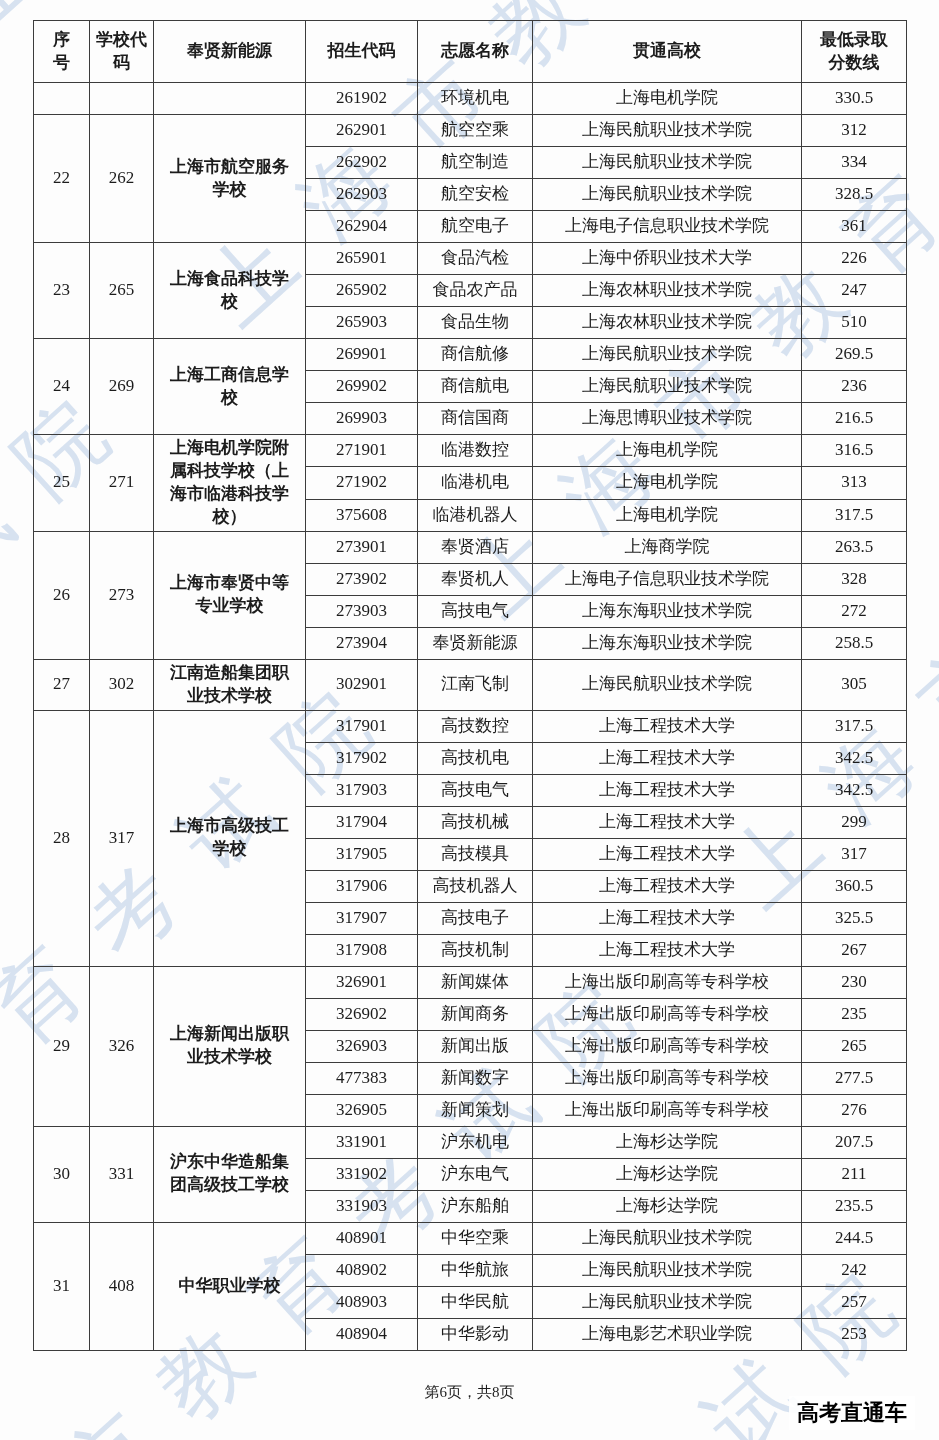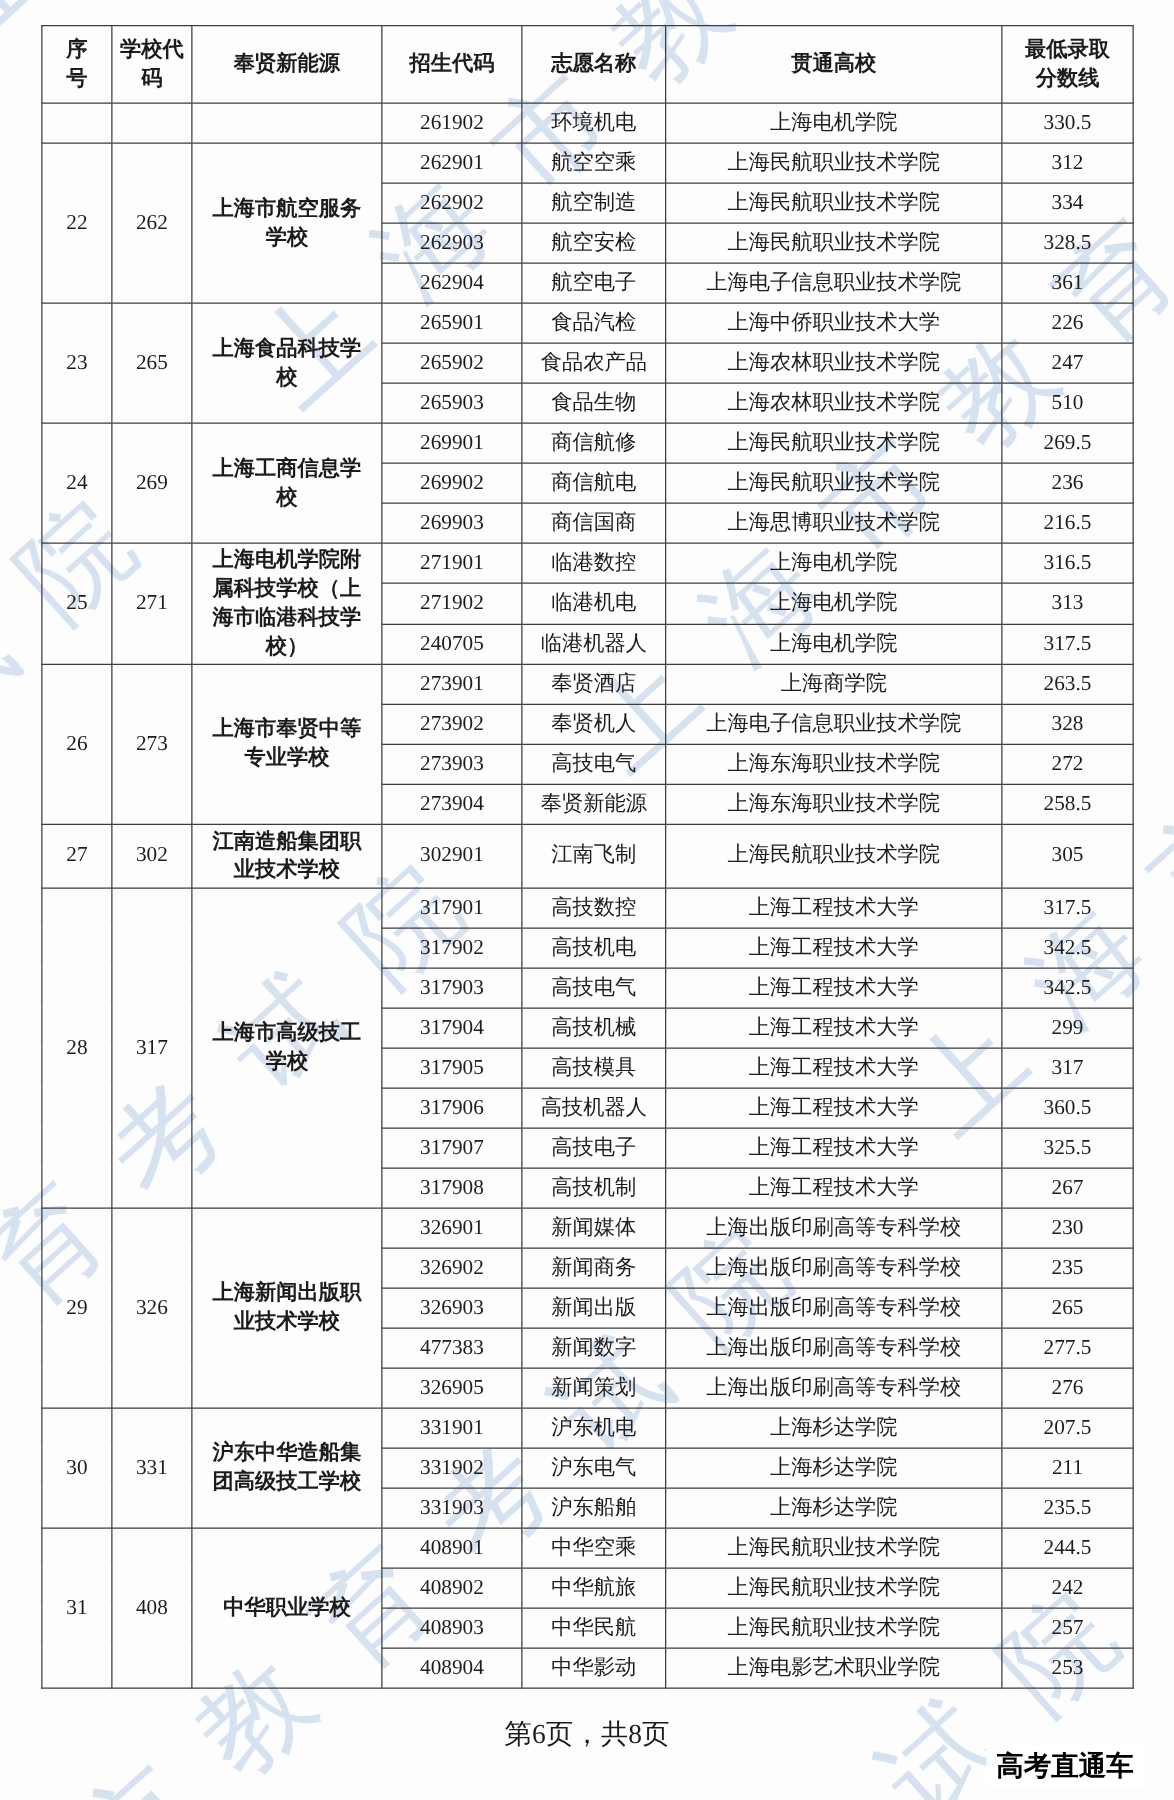--- a/index.html
+++ b/index.html
@@ -38,21 +38,21 @@
     padding: 2px 3px;
     word-break: break-all;
   }
   thead th { font-weight: bold; height: 62px; }
   th.col-seq   { padding: 4px 16px; }
   th.col-score { padding: 0 12px; }
   tbody td { height: 32px; }
   td.school-name { padding: 2px 12px; font-weight: bold; }
   .footer {
     position: absolute; left: 0; right: 0; bottom: 38px;
-    text-align: center; font-size: 22px; z-index: 1;
+    text-align: center; font-size: 15px; z-index: 1;
   }
   .brand {
     position: absolute; right: 24px; bottom: 10px;
     font-size: 22px; font-weight: bold; color: #000000;
     background: rgba(255,255,255,0.92); padding: 2px 8px;
     z-index: 2;
     font-family: "Liberation Sans", "DejaVu Sans", sans-serif;
   }
 </style>
 </head>
@@ -176,21 +176,21 @@
         <td>上海电机学院</td>
         <td>316.5</td>
       </tr>
       <tr>
         <td>271902</td>
         <td>临港机电</td>
         <td>上海电机学院</td>
         <td>313</td>
       </tr>
       <tr>
-        <td>240705</td>
+        <td>375608</td>
         <td>临港机器人</td>
         <td>上海电机学院</td>
         <td>317.5</td>
       </tr>
       <tr>
         <td rowspan="4">26</td>
         <td rowspan="4">273</td>
         <td rowspan="4" class="school-name">上海市奉贤中等专业学校</td>
         <td>273901</td>
         <td>奉贤酒店</td>

